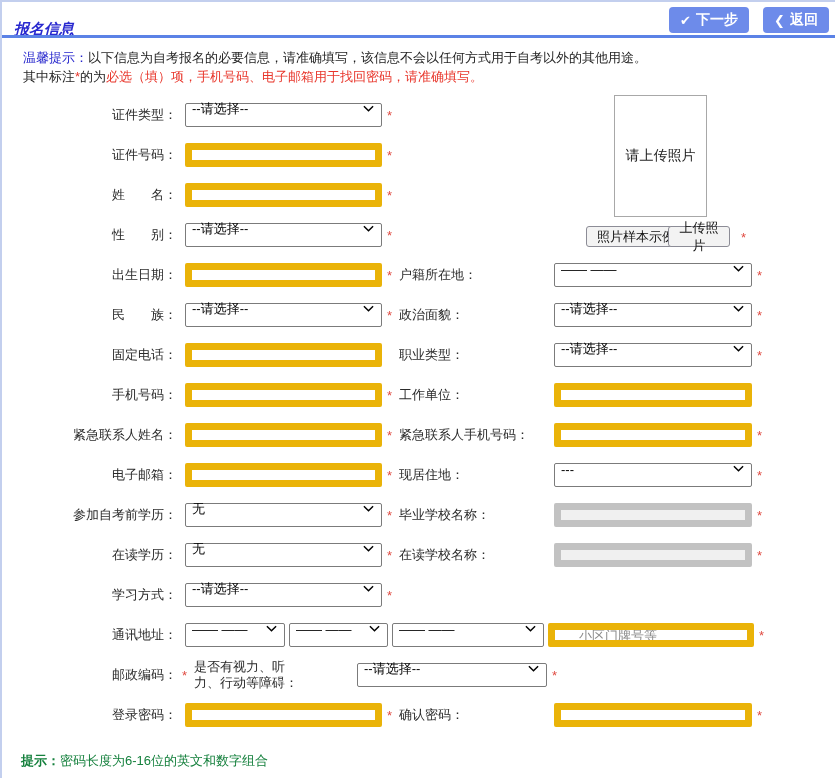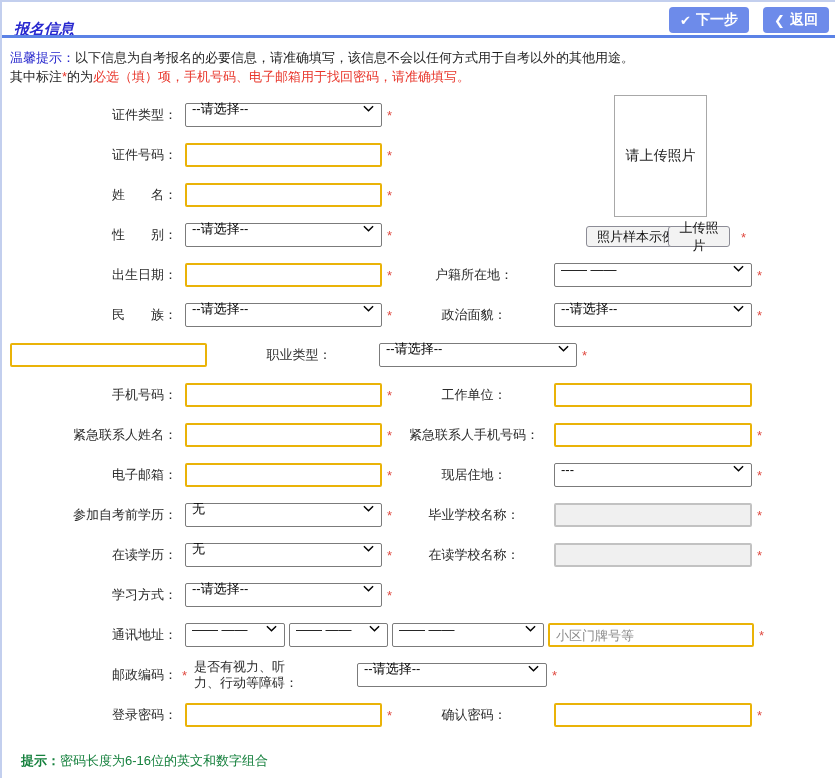--- a/index.html
+++ b/index.html
@@ -13,32 +13,32 @@
     font-weight:bold; color:#2929cf; }
   .hdr-btn { position:absolute; top:5px; height:26px; background:#6d8bea; color:#fff;
     font-weight:bold; font-size:14px; border:none; border-radius:4px; display:flex;
     align-items:center; gap:5px; padding:0 11px; cursor:pointer;
     font-family:"Liberation Sans","DejaVu Sans",sans-serif; }
   .btn-next { right:86px; }
   .btn-back { right:6px; }
   .hdr-btn .ic { font-size:13px; }
   .divider { position:absolute; top:33px; left:0; width:100%; height:3px; background:#5b82e6; }
   
-  .notice { position:absolute; top:46px; left:8px; font-size:13px; line-height:19px; color:#1f1f1f; }
+  .notice { position:absolute; top:46px; left:21px; font-size:13px; line-height:19px; color:#1f1f1f; }
   .blue { color:#2424cc; }
   .red { color:#e8352a; }
   
   .form { position:absolute; top:93px; left:0; width:100%; }
   .row { height:40px; display:flex; align-items:center; }
   .lbl { font-size:13px; color:#2b2b2b; }
   .lbl.l { width:175px; text-align:right; }
-  .lbl.r { width:150px; text-align:center; }
+  .lbl.r { width:150px; text-align:left; }
   .lbl.r2 { width:158px; text-align:left; line-height:16px; }
-  .inp { box-sizing:border-box; height:24px; border:2px solid #eab308; border-radius:2px;
-    padding:0 6px; font-size:13px; font-family:inherit; background:#fff; color:#000; }
+  .inp { box-sizing:border-box; height:24px; border:7px solid #eab308; border-radius:2px;
+    padding:0 24px; font-size:13px; font-family:inherit; background:#fff; color:#000; }
   .inp::placeholder { color:#8a8a8a; opacity:1; }
   .inp.dis { background:#f0f0f0; border-color:#c2c2c2; }
   .sel { box-sizing:border-box; height:24px; border:1px solid #7b7b7b; border-radius:2px;
     background:#fff; display:flex; align-items:center; justify-content:space-between;
     padding:0 7px 12px 6px; font-size:13px; color:#000; cursor:pointer; }
   .ml8 { margin-left:8px; } .ml5 { margin-left:5px; } .ml4 { margin-left:4px; }
   .w-l { width:197px; } .w-r { width:198px; }
   .w-a1 { width:100px; } .w-a2 { width:99px; } .w-a3 { width:152px; } .w-a4 { width:206px; }
   .w-dis { width:190px; }
   .star { width:12px; margin-left:5px; font-size:13px; color:#e04b42; text-align:left; }
@@ -149,20 +149,21 @@
       <div class="sel w-r ml5">
         <span>--请选择--</span>
         <svg class="chev" width="11" height="8" viewBox="0 0 12 8">
             <path d="M1 1 L6 6 L11 1" fill="none" stroke="#000" stroke-width="1.6"></path>
           </svg>
       </div>
       <span class="star">*</span>
     </div>
 
     <div class="row">
+      <span class="lbl l">固定电话：</span>
       <input class="inp w-l ml8" style="">
       <span class="star"></span>
       <span class="lbl r">职业类型：</span>
       <div class="sel w-r ml5">
         <span>--请选择--</span>
         <svg class="chev" width="11" height="8" viewBox="0 0 12 8">
             <path d="M1 1 L6 6 L11 1" fill="none" stroke="#000" stroke-width="1.6"></path>
           </svg>
       </div>
       <span class="star">*</span>

